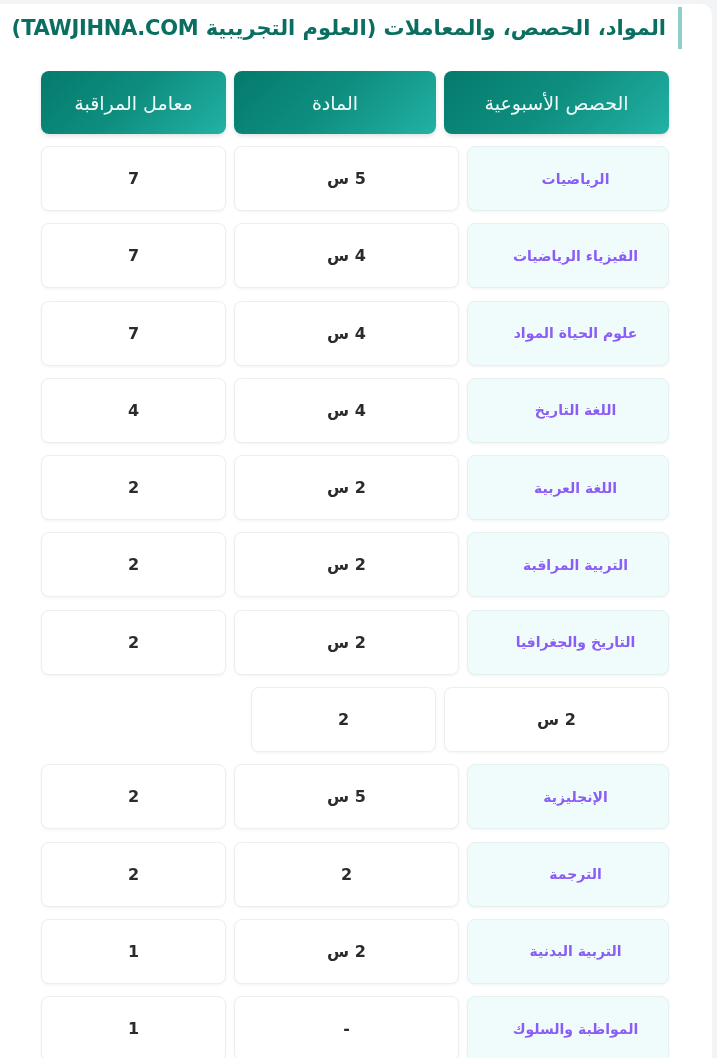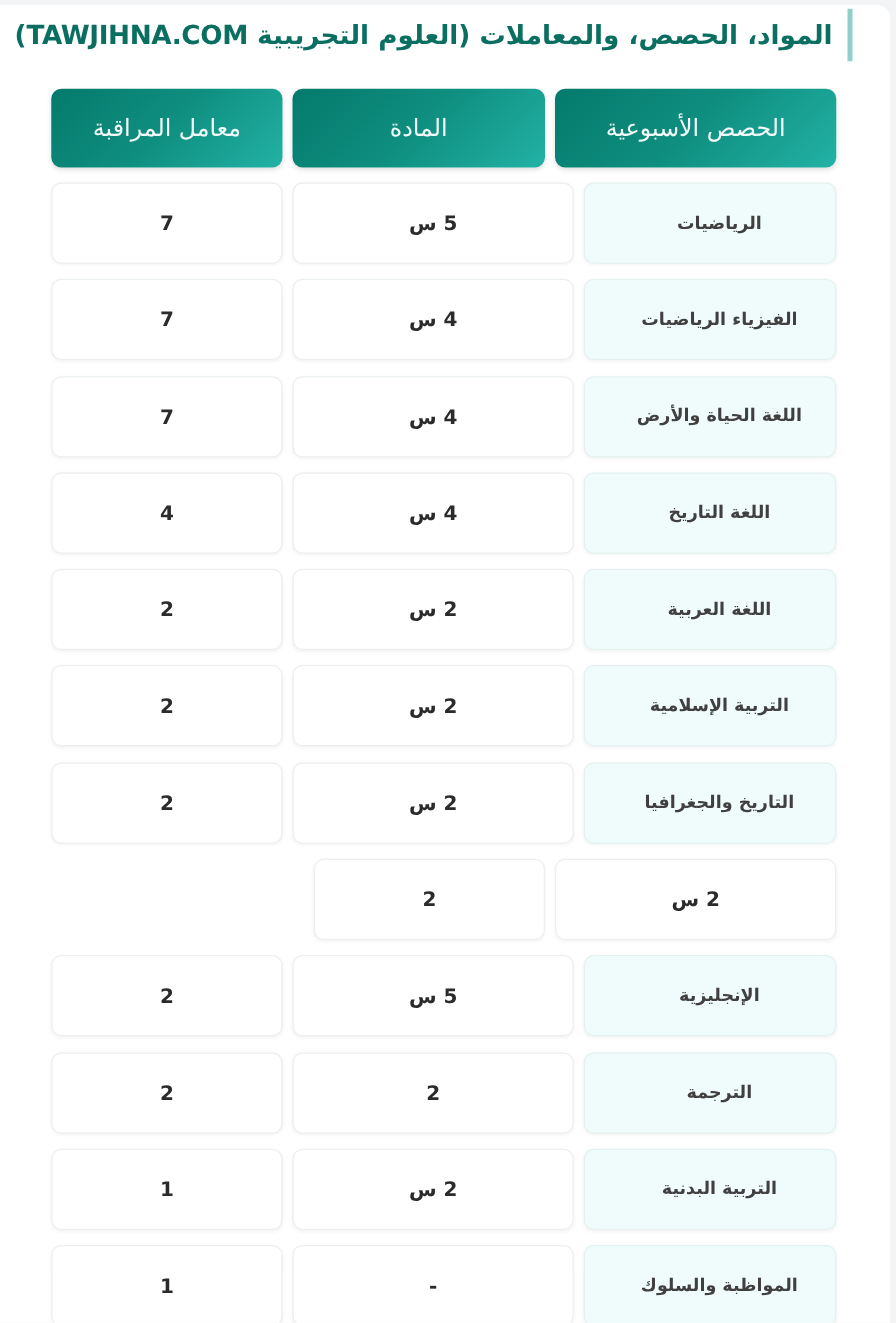--- a/index.html
+++ b/index.html
@@ -85,21 +85,21 @@
       background: #ffffff;
       border: 1px solid #eceff0;
       box-shadow: 0 1px 3px rgba(0,0,0,0.05);
       color: #2b2b2b;
       font-size: 16px;
       font-weight: bold;
     }
     .body-row .cell.c-subject {
       background: #effcfb;
       border-color: #e3f2f0;
-      color: #404040;
+      color: #8b5cf6;
       font-size: 14px;
       font-weight: bold;
       padding-left: 15px;
     }
     .scroll-strip {
       position: absolute;
       right: 0;
       top: 0;
       width: 5px;
       height: 1058px;
@@ -126,36 +126,36 @@
       <div class="cell c-subject">الرياضيات</div>
       <div class="cell c-hours">5 س</div>
       <div class="cell c-coef">7</div>
     </div>
     <div class="row body-row">
       <div class="cell c-subject">الفيزياء الرياضيات</div>
       <div class="cell c-hours">4 س</div>
       <div class="cell c-coef">7</div>
     </div>
     <div class="row body-row">
-      <div class="cell c-subject">اللغة الحياة والأرض</div>
+      <div class="cell c-subject">علوم الحياة المواد</div>
       <div class="cell c-hours">4 س</div>
       <div class="cell c-coef">7</div>
     </div>
     <div class="row body-row">
       <div class="cell c-subject">اللغة التاريخ</div>
       <div class="cell c-hours">4 س</div>
       <div class="cell c-coef">4</div>
     </div>
     <div class="row body-row">
       <div class="cell c-subject">اللغة العربية</div>
       <div class="cell c-hours">2 س</div>
       <div class="cell c-coef">2</div>
     </div>
     <div class="row body-row">
-      <div class="cell c-subject">التربية الإسلامية</div>
+      <div class="cell c-subject">التربية المراقبة</div>
       <div class="cell c-hours">2 س</div>
       <div class="cell c-coef">2</div>
     </div>
     <div class="row body-row">
       <div class="cell c-subject">التاريخ والجغرافيا</div>
       <div class="cell c-hours">2 س</div>
       <div class="cell c-coef">2</div>
     </div>
     <div class="row body-row">
       <div class="cell c-hours">2 س</div>

